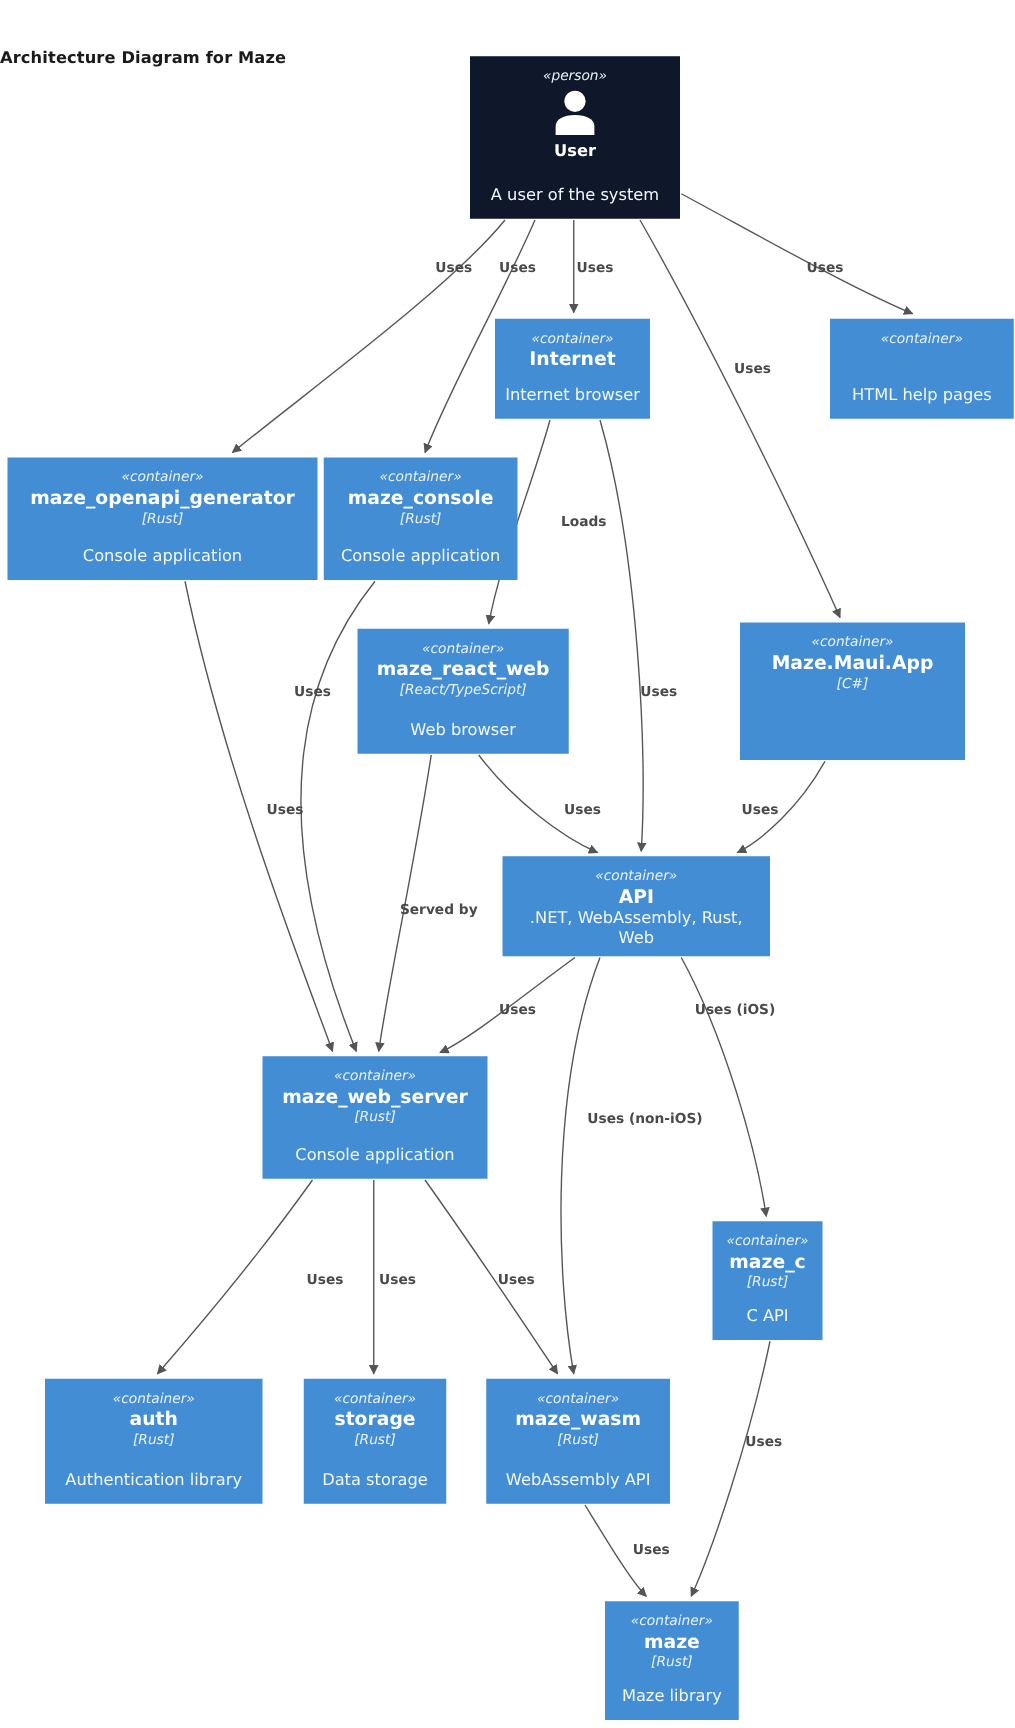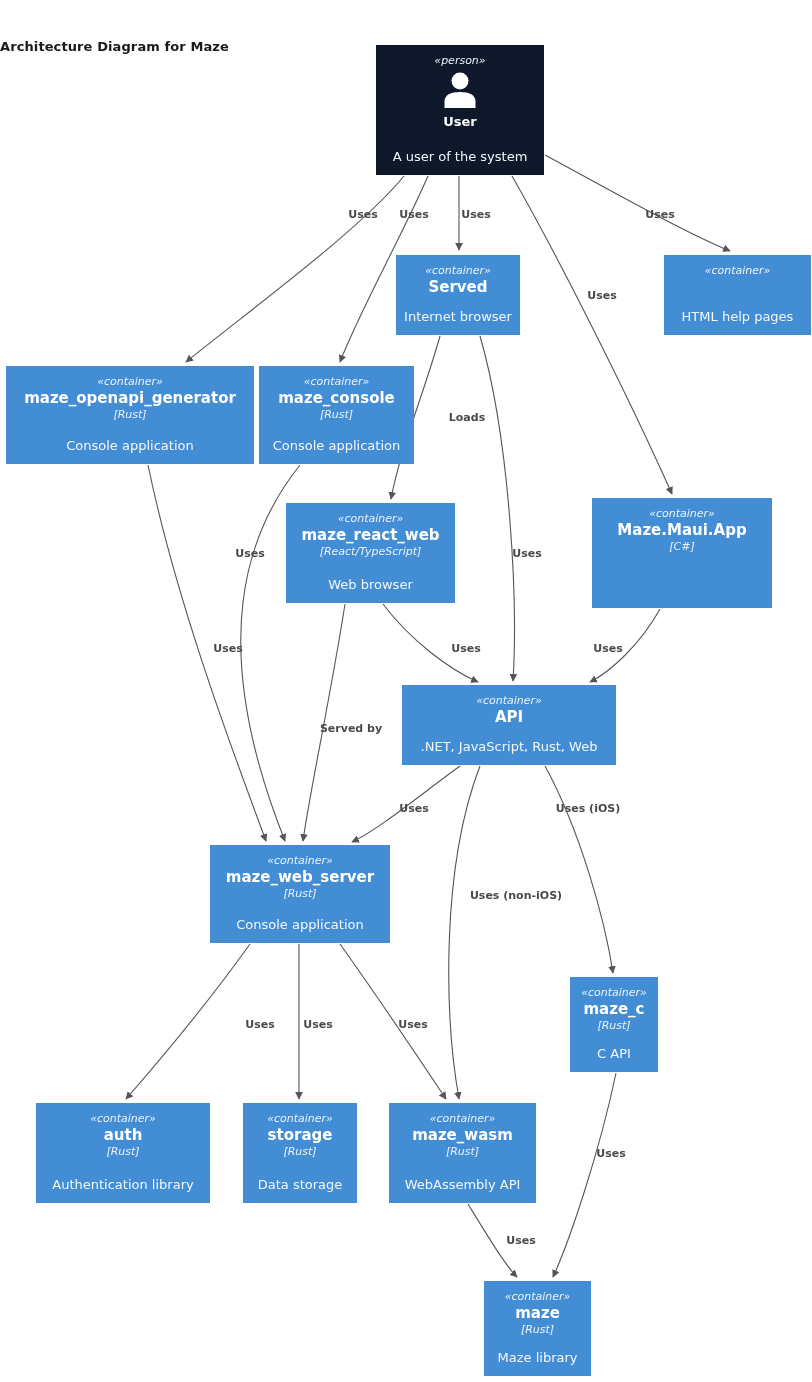--- a/index.html
+++ b/index.html
@@ -148,21 +148,21 @@
             <circle cx="20" cy="11" r="8.5" fill="#ffffff"></circle>
             <path d="M 4.5 38 L 4.5 31 C 4.5 25.2 11 22 20 22 C 29 22 35.5 25.2 35.5 31 L 35.5 38 Z" fill="#ffffff"></path>
           </svg></div>
         <div class="node-name">User</div>
       </div>
       <div class="node-desc">A user of the system</div>
     </div>
     <div class="node" style="left: 396px; top: 255px; width: 124px; height: 80px; background: rgb(67, 141, 213);">
       <div class="node-head">
         <div class="stereotype">«container»</div>
-        <div class="node-name">Served</div>
+        <div class="node-name">Internet</div>
       </div>
       <div class="node-desc">Internet browser</div>
     </div>
     <div class="node" style="left: 664px; top: 255px; width: 147px; height: 80px; background: rgb(67, 141, 213);">
       <div class="node-head">
         <div class="stereotype">«container»</div>
       </div>
       <div class="node-desc">HTML help pages</div>
     </div>
     <div class="node" style="left: 6px; top: 366px; width: 248px; height: 98px; background: rgb(67, 141, 213);">
@@ -194,21 +194,21 @@
         <div class="stereotype">«container»</div>
         <div class="node-name">Maze.Maui.App</div>
         <div class="node-tech">[C#]</div>
       </div>
     </div>
     <div class="node" style="left: 402px; top: 685px; width: 214px; height: 80px; background: rgb(67, 141, 213);">
       <div class="node-head">
         <div class="stereotype">«container»</div>
         <div class="node-name">API</div>
       </div>
-      <div class="node-desc">.NET, JavaScript, Rust, Web</div>
+      <div class="node-desc">.NET, WebAssembly, Rust, Web</div>
     </div>
     <div class="node" style="left: 210px; top: 845px; width: 180px; height: 98px; background: rgb(67, 141, 213);">
       <div class="node-head">
         <div class="stereotype">«container»</div>
         <div class="node-name">maze_web_server</div>
         <div class="node-tech">[Rust]</div>
       </div>
       <div class="node-desc">Console application</div>
     </div>
     <div class="node" style="left: 570px; top: 977px; width: 88px; height: 95px; background: rgb(67, 141, 213);">

